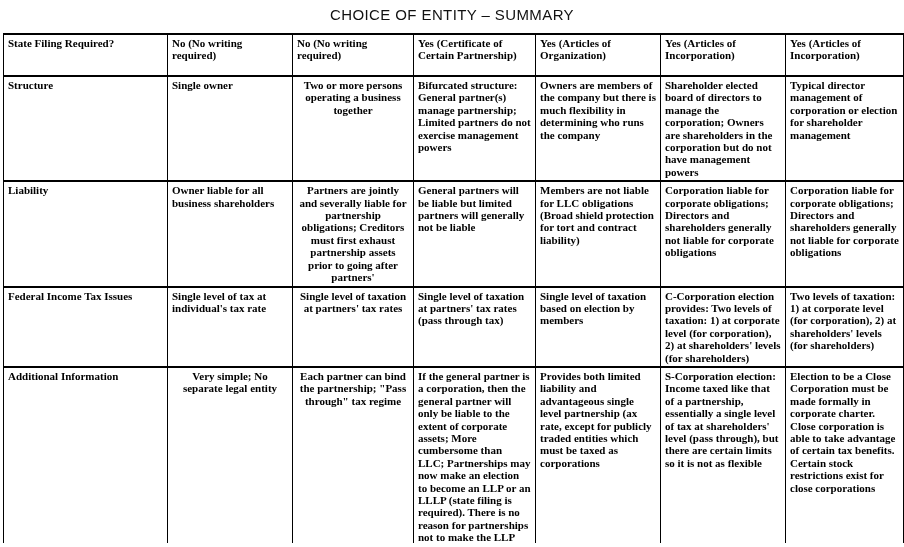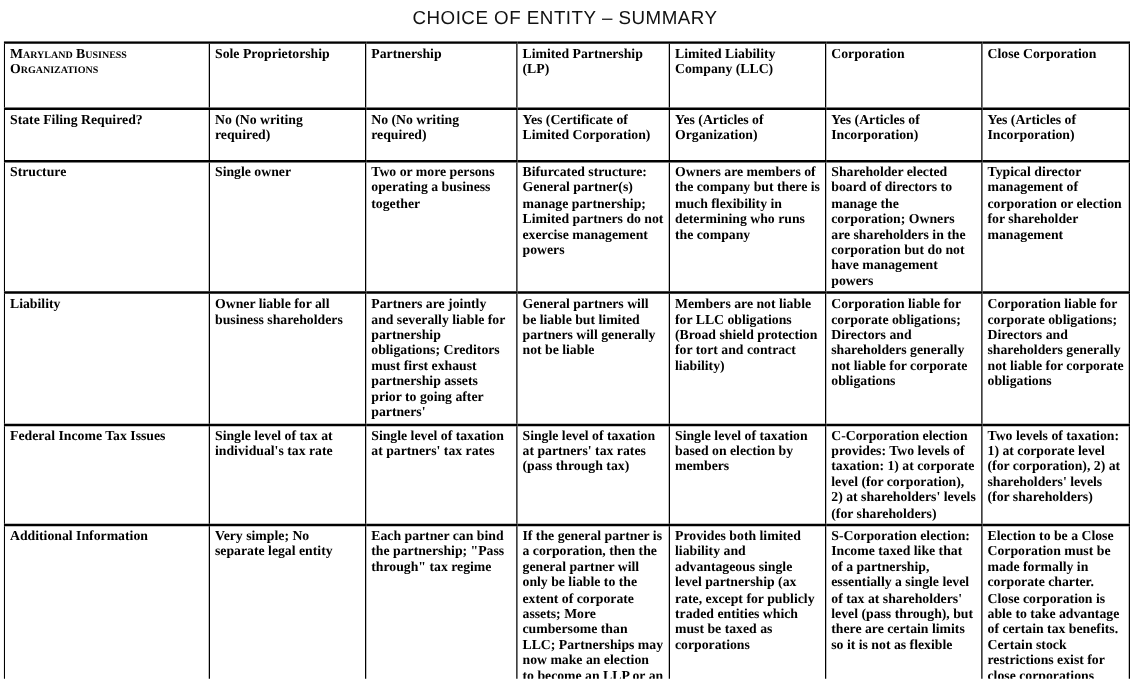--- a/index.html
+++ b/index.html
@@ -18,21 +18,21 @@
   table {
     border-collapse:collapse; table-layout:fixed; width:900px; color:#000000;
   }
   th, td {
     border:1px solid #000000; border-top:2px solid #000000;
     vertical-align:top; padding:2px 4px; font-size:11px; line-height:12.4px;
     font-weight:bold; white-space:pre-line; text-align:center;
     overflow:hidden;
   }
   th { text-align:left; }
-  .al { text-align:left;font-family:Liberation Serif, serif; }
+  .al { text-align:center;font-family:Liberation Serif, serif; }
   .ac { text-align:left; }
   .sc { font-variant:small-caps; }
   tr.r1 { height:53px; }
   tr.r2 { height:42px; }
   tr.r3 { height:81px; }
   tr.r4 { height:95px; }
   tr.r5 { height:61px;margin-left:27px; }
   tr.r6 { height:177px; }
 </style>
 </head>
@@ -46,37 +46,26 @@
       <col style="width:164px">
       <col style="width:125px">
       <col style="width:121px">
       <col style="width:122px">
       <col style="width:125px">
       <col style="width:125px">
       <col style="width:118px">
     </colgroup>
 
     <tbody>
-        <tr class="r1">
-      <th class="sc">Maryland Business Organizations</th>
-      <th>Sole Proprietorship</th>
-      <th>Partnership</th>
-      <th>Limited Partnership
-(LP)</th>
-      <th>Limited Liability
-Company (LLC)</th>
-      <th>Corporation</th>
-      <th>Close Corporation</th>
-    </tr>
 
     <tr class="r2">
       <th>State Filing Required?</th>
       <td class="ac">No (No writing required)</td>
       <td class="ac">No (No writing required)</td>
-      <td class="ac">Yes (Certificate of Limited Corporation)</td>
+      <td class="ac">Yes (Certificate of Certain Partnership)</td>
       <td class="ac">Yes (Articles of Organization)</td>
       <td class="ac">Yes (Articles of Incorporation)</td>
       <td class="ac">Yes (Articles of Incorporation)</td>
     </tr>
 
     <tr class="r3">
       <th>Structure</th>
       <td class="ac">Single owner</td>
       <td class="al">Two or more persons operating a business together</td>
       <td class="ac">Bifurcated structure: General partner(s) manage partnership; Limited partners do not exercise management powers</td>

